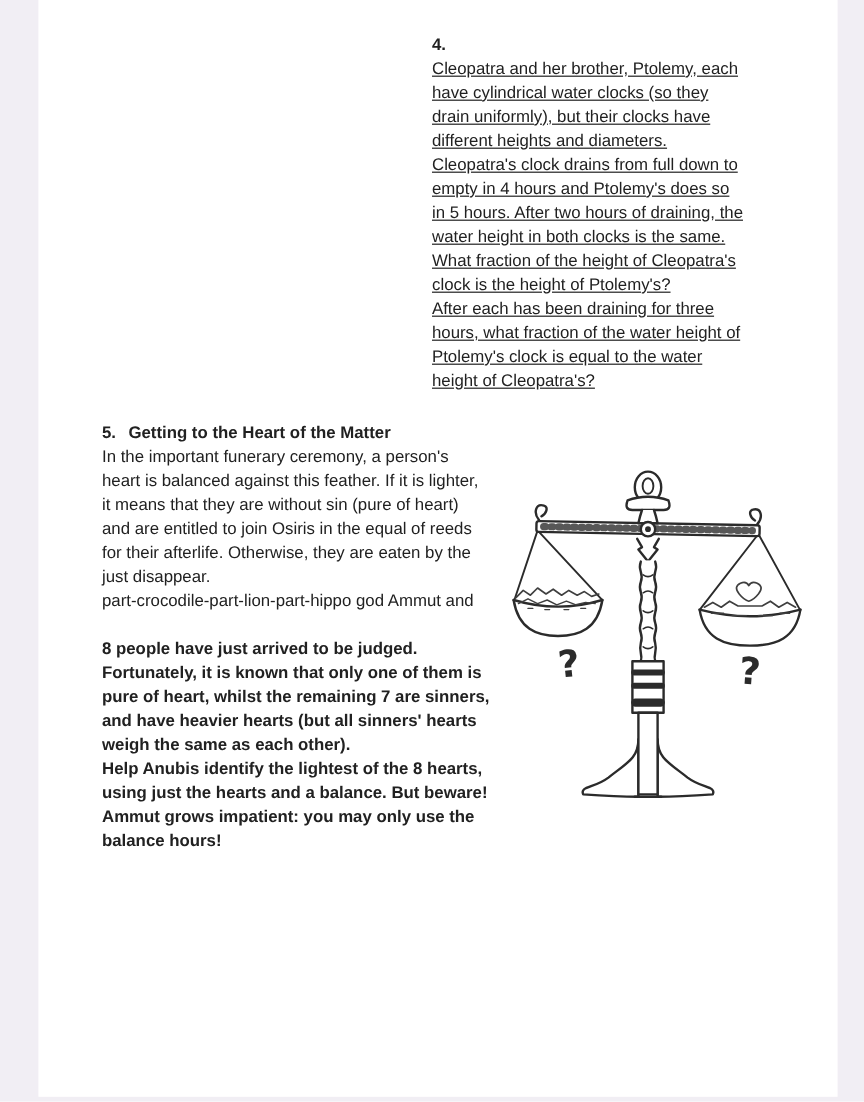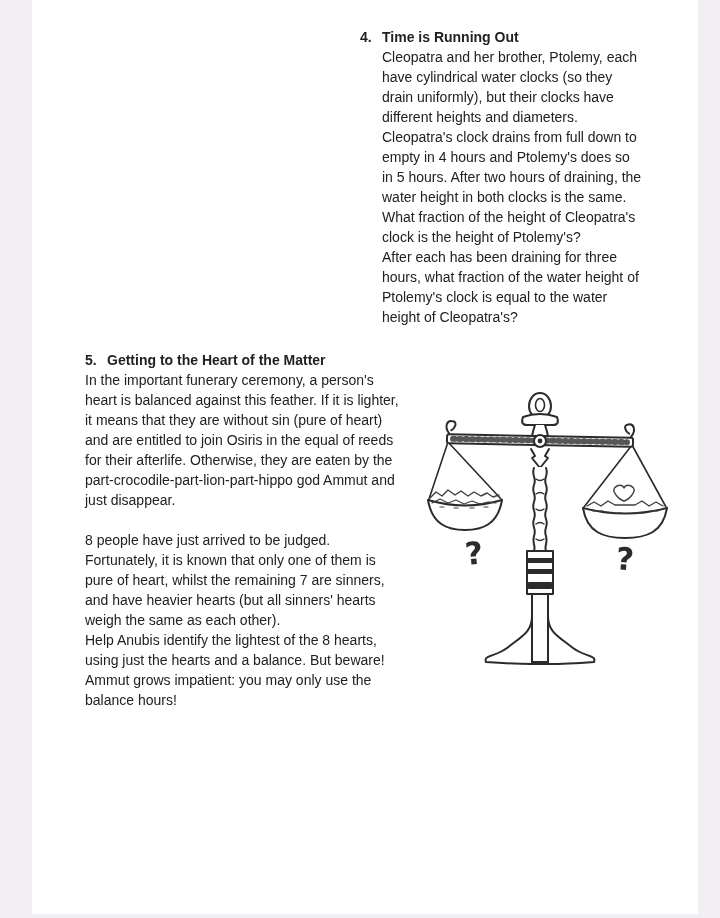--- a/index.html
+++ b/index.html
@@ -12,35 +12,34 @@
     position:absolute;left:32px;top:0;width:666px;height:914px;
     background:#ffffff;
   }
   .problem{position:absolute;color:#212121;}
   .problem-4{left:328px;top:27px;width:300px;}
   .problem-5{left:53px;top:350px;width:360px;}
   .heading{display:flex;font-weight:bold;font-size:14px;line-height:20px;white-space:nowrap;}
   .heading .num{width:22px;flex:none;}
   .body{font-size:14px;line-height:20px;white-space:nowrap;}
   .body .line{height:20px;}
-  .indent{margin-left:22px;}
-  .para-gap{margin-top:20px;}
+  .indent{text-decoration:underline;}
+  .para-gap{margin-top:20px;font-weight:bold;}
   .illustration{position:absolute;left:388px;top:388px;width:256px;height:292px;}
   .illustration svg{display:block;}
   .qmark{font-family:"DejaVu Sans",sans-serif;font-weight:bold;}
 </style>
 </head>
 <body>
 
 <div class="paper">
 
   <section class="problem problem-4">
     <div class="heading">
       <span class="num">4.</span>
-      <span class="title">Time is Running Out</span>
     </div>
     <div class="body indent">
         <div class="line">Cleopatra and her brother, Ptolemy, each</div>
         <div class="line">have cylindrical water clocks (so they</div>
         <div class="line">drain uniformly), but their clocks have</div>
         <div class="line">different heights and diameters.</div>
         <div class="line">Cleopatra's clock drains from full down to</div>
         <div class="line">empty in 4 hours and Ptolemy's does so</div>
         <div class="line">in 5 hours. After two hours of draining, the</div>
         <div class="line">water height in both clocks is the same.</div>
@@ -57,22 +56,22 @@
     <div class="heading">
       <span class="num">5.</span>
       <span class="title">Getting to the Heart of the Matter</span>
     </div>
     <div class="body">
         <div class="line">In the important funerary ceremony, a person's</div>
         <div class="line">heart is balanced against this feather. If it is lighter,</div>
         <div class="line">it means that they are without sin (pure of heart)</div>
         <div class="line">and are entitled to join Osiris in the equal of reeds</div>
         <div class="line">for their afterlife. Otherwise, they are eaten by the</div>
+        <div class="line">just disappear.</div>
         <div class="line">part-crocodile-part-lion-part-hippo god Ammut and</div>
-        <div class="line">just disappear.</div>
       </div>
     <div class="body para-gap">
         <div class="line">8 people have just arrived to be judged.</div>
         <div class="line">Fortunately, it is known that only one of them is</div>
         <div class="line">pure of heart, whilst the remaining 7 are sinners,</div>
         <div class="line">and have heavier hearts (but all sinners' hearts</div>
         <div class="line">weigh the same as each other).</div>
         <div class="line">Help Anubis identify the lightest of the 8 hearts,</div>
         <div class="line">using just the hearts and a balance. But beware!</div>
         <div class="line">Ammut grows impatient: you may only use the</div>

